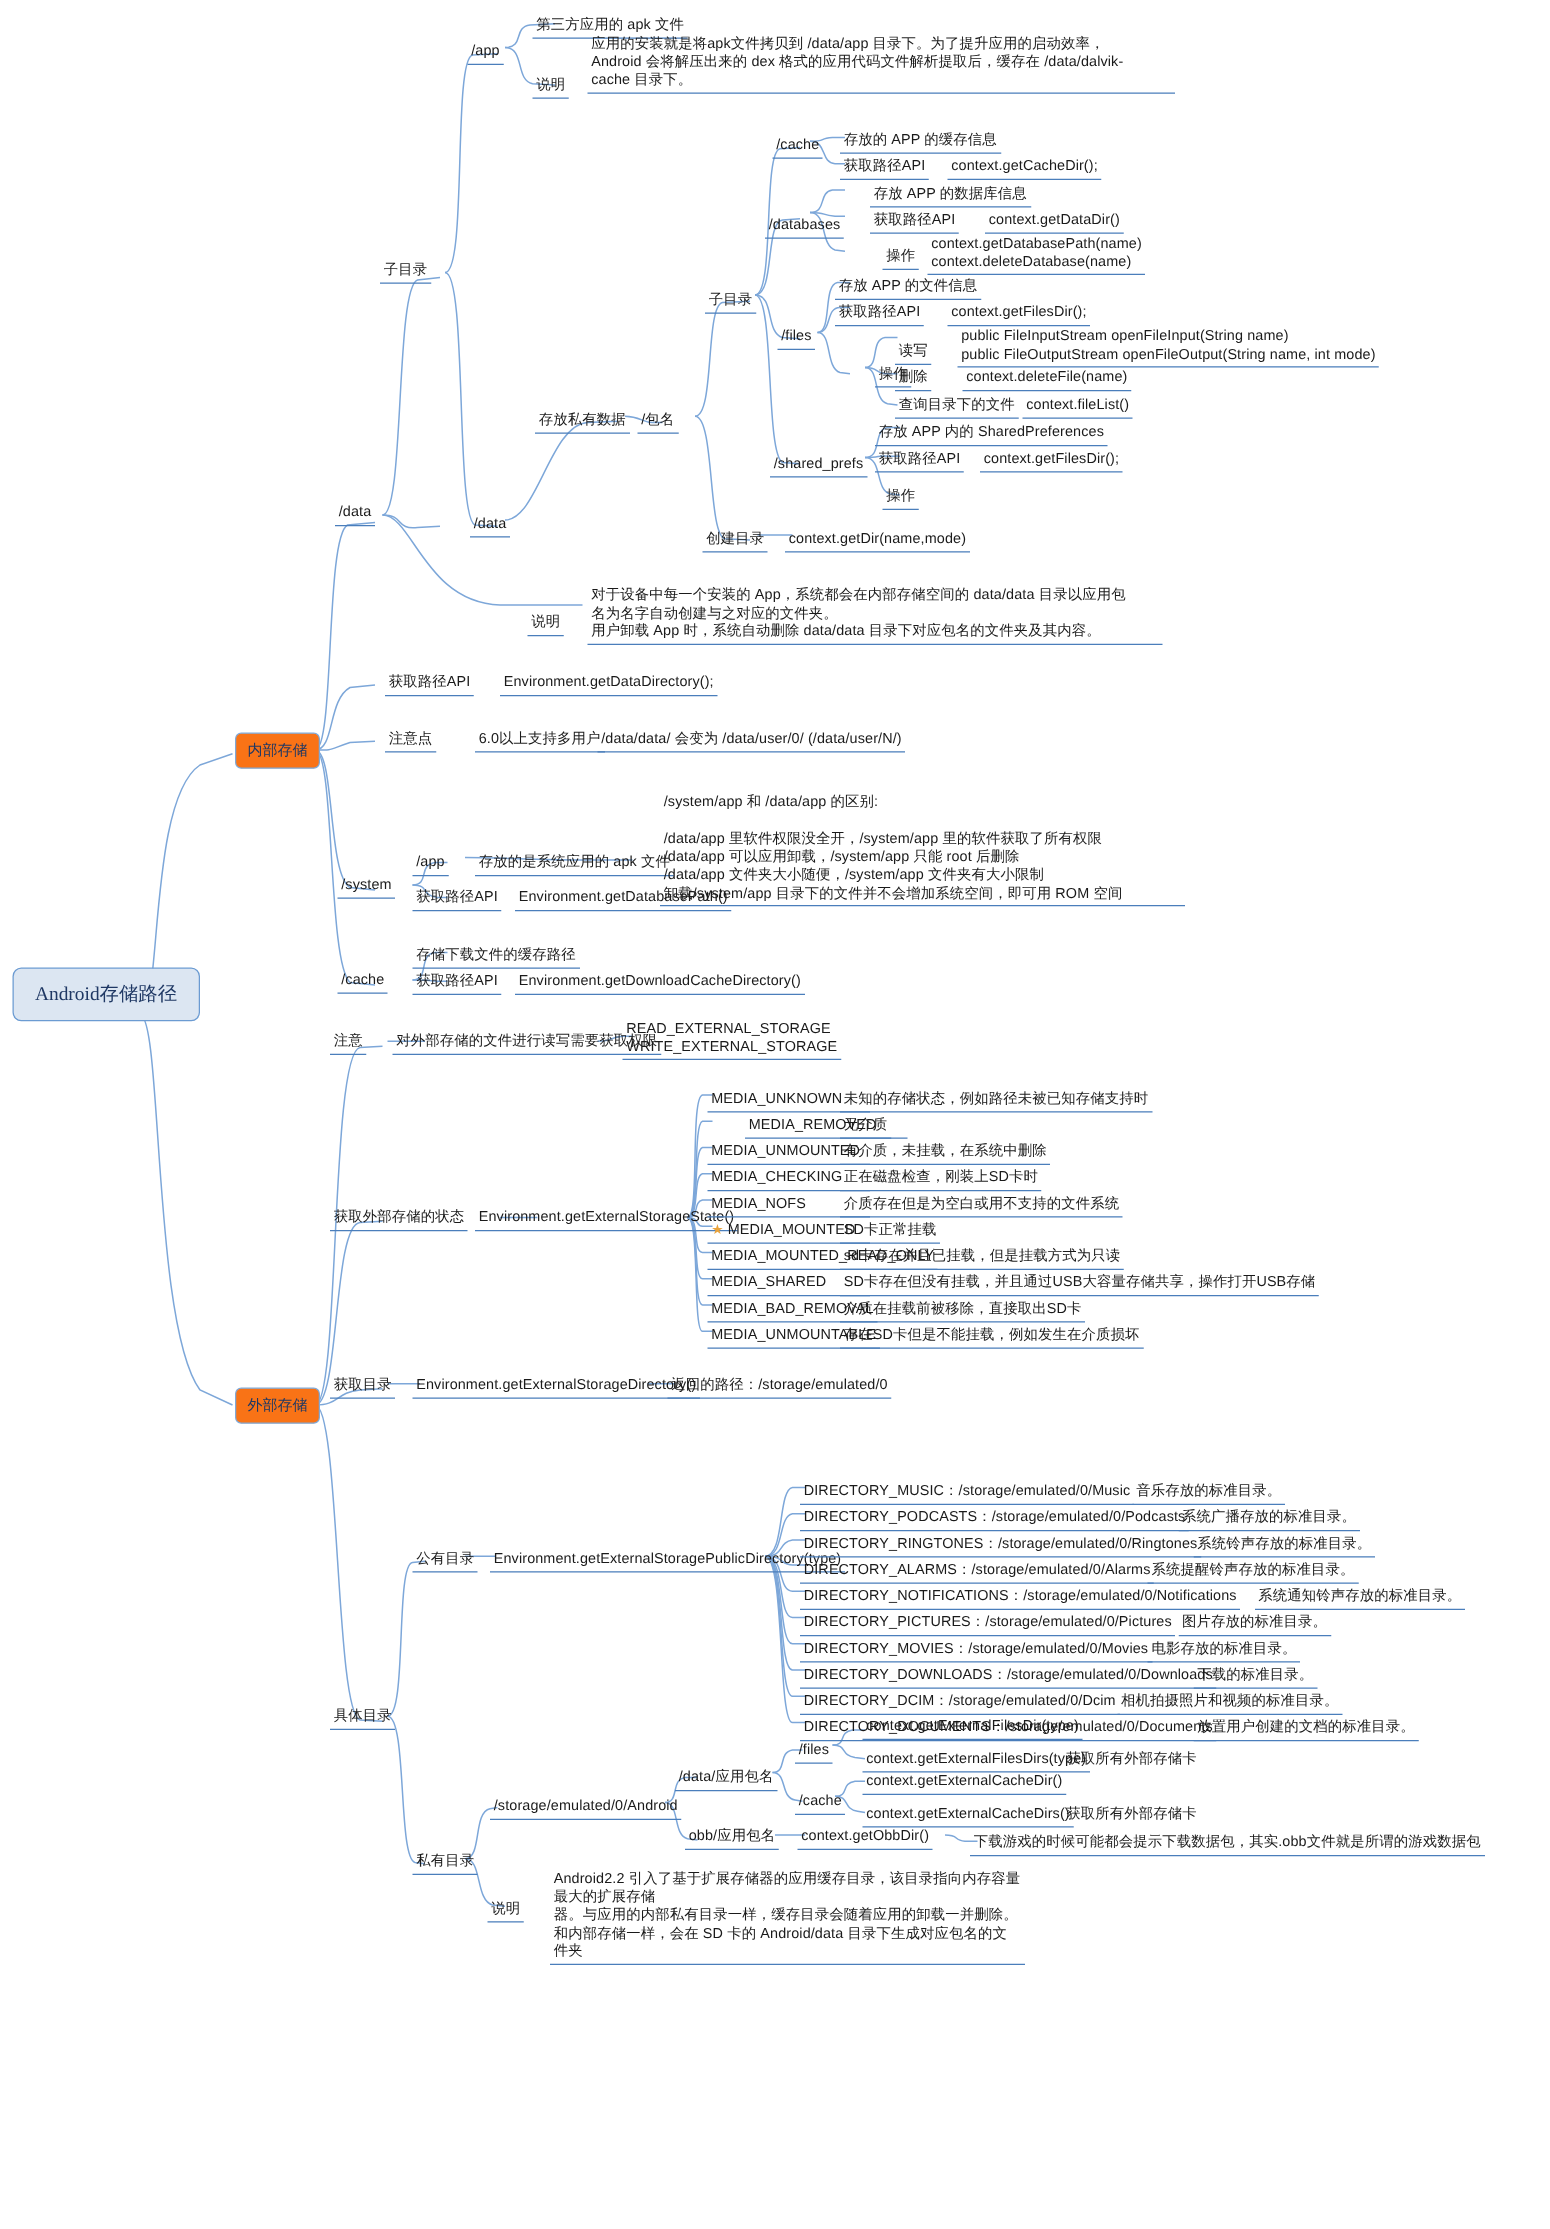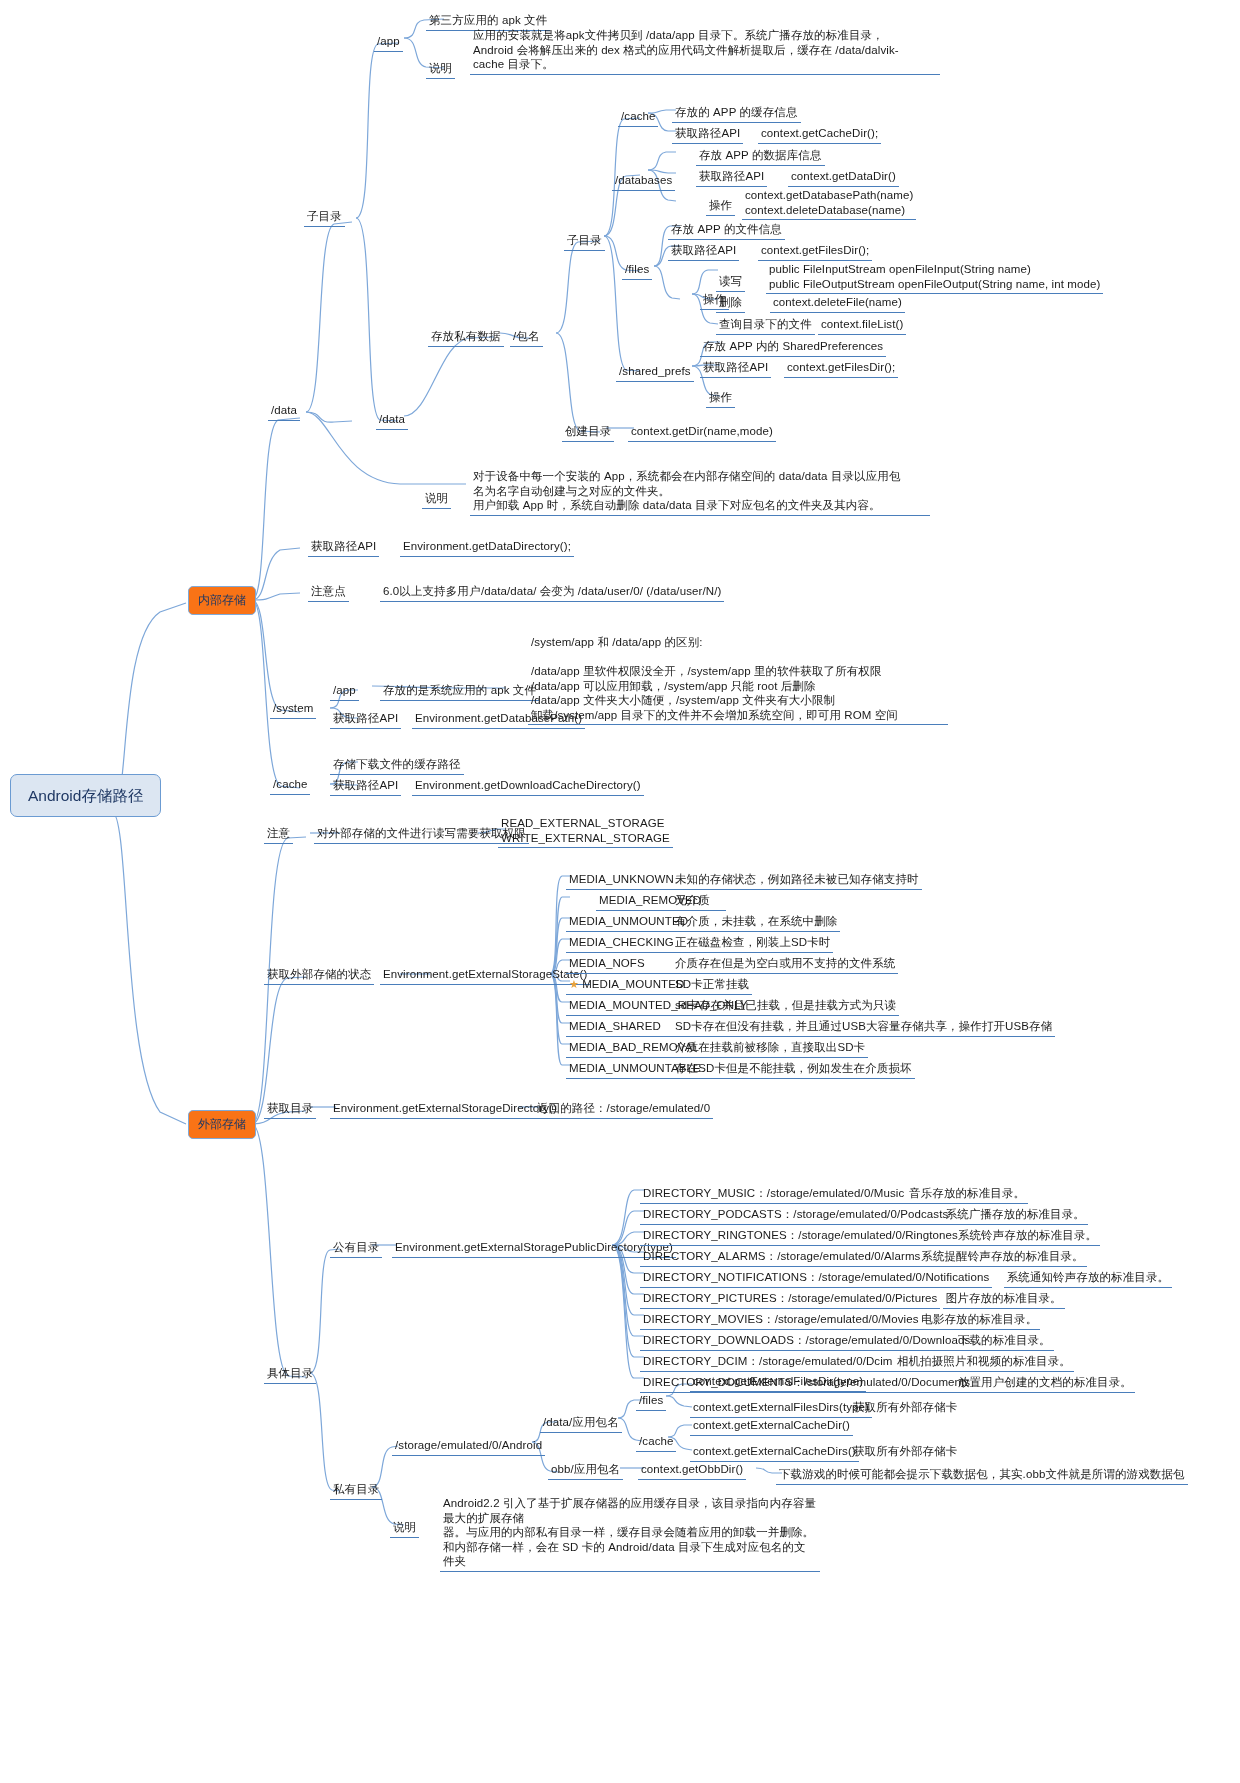--- a/index.html
+++ b/index.html
@@ -176,33 +176,33 @@
       <path d="M666 1396 C 678 1396, 672 1404, 684 1406 L 692 1407"></path>
 
       <path d="M668 1437 C 680 1437, 672 1427, 684 1425 L 692 1425"></path>
       <path d="M668 1437 C 680 1437, 674 1447, 686 1449 L 692 1450"></path>
 
       <path d="M620 1468 C 632 1468, 626 1468, 636 1468 L 644 1468"></path>
       <path d="M756 1468 C 768 1468, 762 1472, 772 1473 L 782 1473"></path>
     </g>
   </svg>
 
-  <div class="root" style="left:10px; top:774px;">Android存储路径</div>
+  <div class="root" style="left:10px; top:774px;font-family:Liberation Serif, serif;">Android存储路径</div>
 
   <div class="branch" style="left:188px; top:586px;">内部存储</div>
   <div class="branch" style="left:188px; top:1110px;">外部存储</div>
 
   <div class="node" style="left:268px; top:402px;">/data</div>
 
   <div class="node" style="left:304px; top:208px;">子目录</div>
 
   <div class="node" style="left:374px; top:33px;">/app</div>
   <div class="node" style="left:426px; top:12px;">第三方应用的 apk 文件</div>
   <div class="node" style="left:426px; top:60px;">说明</div>
-  <div class="node multi" style="left:470px; top:27px; width:470px;">应用的安装就是将apk文件拷贝到 /data/app 目录下。系统广播存放的标准目录，
+  <div class="node multi" style="left:470px; top:27px; width:470px;">应用的安装就是将apk文件拷贝到 /data/app 目录下。为了提升应用的启动效率，
 Android 会将解压出来的 dex 格式的应用代码文件解析提取后，缓存在 /data/dalvik-
 cache 目录下。</div>
 
   <div class="node" style="left:376px; top:411px;">/data</div>
   <div class="node" style="left:428px; top:328px;">存放私有数据</div>
   <div class="node" style="left:510px; top:328px;">/包名</div>
   <div class="node" style="left:564px; top:232px;">子目录</div>
 
   <div class="node" style="left:618px; top:108px;">/cache</div>
   <div class="node" style="left:672px; top:104px;">存放的 APP 的缓存信息</div>

